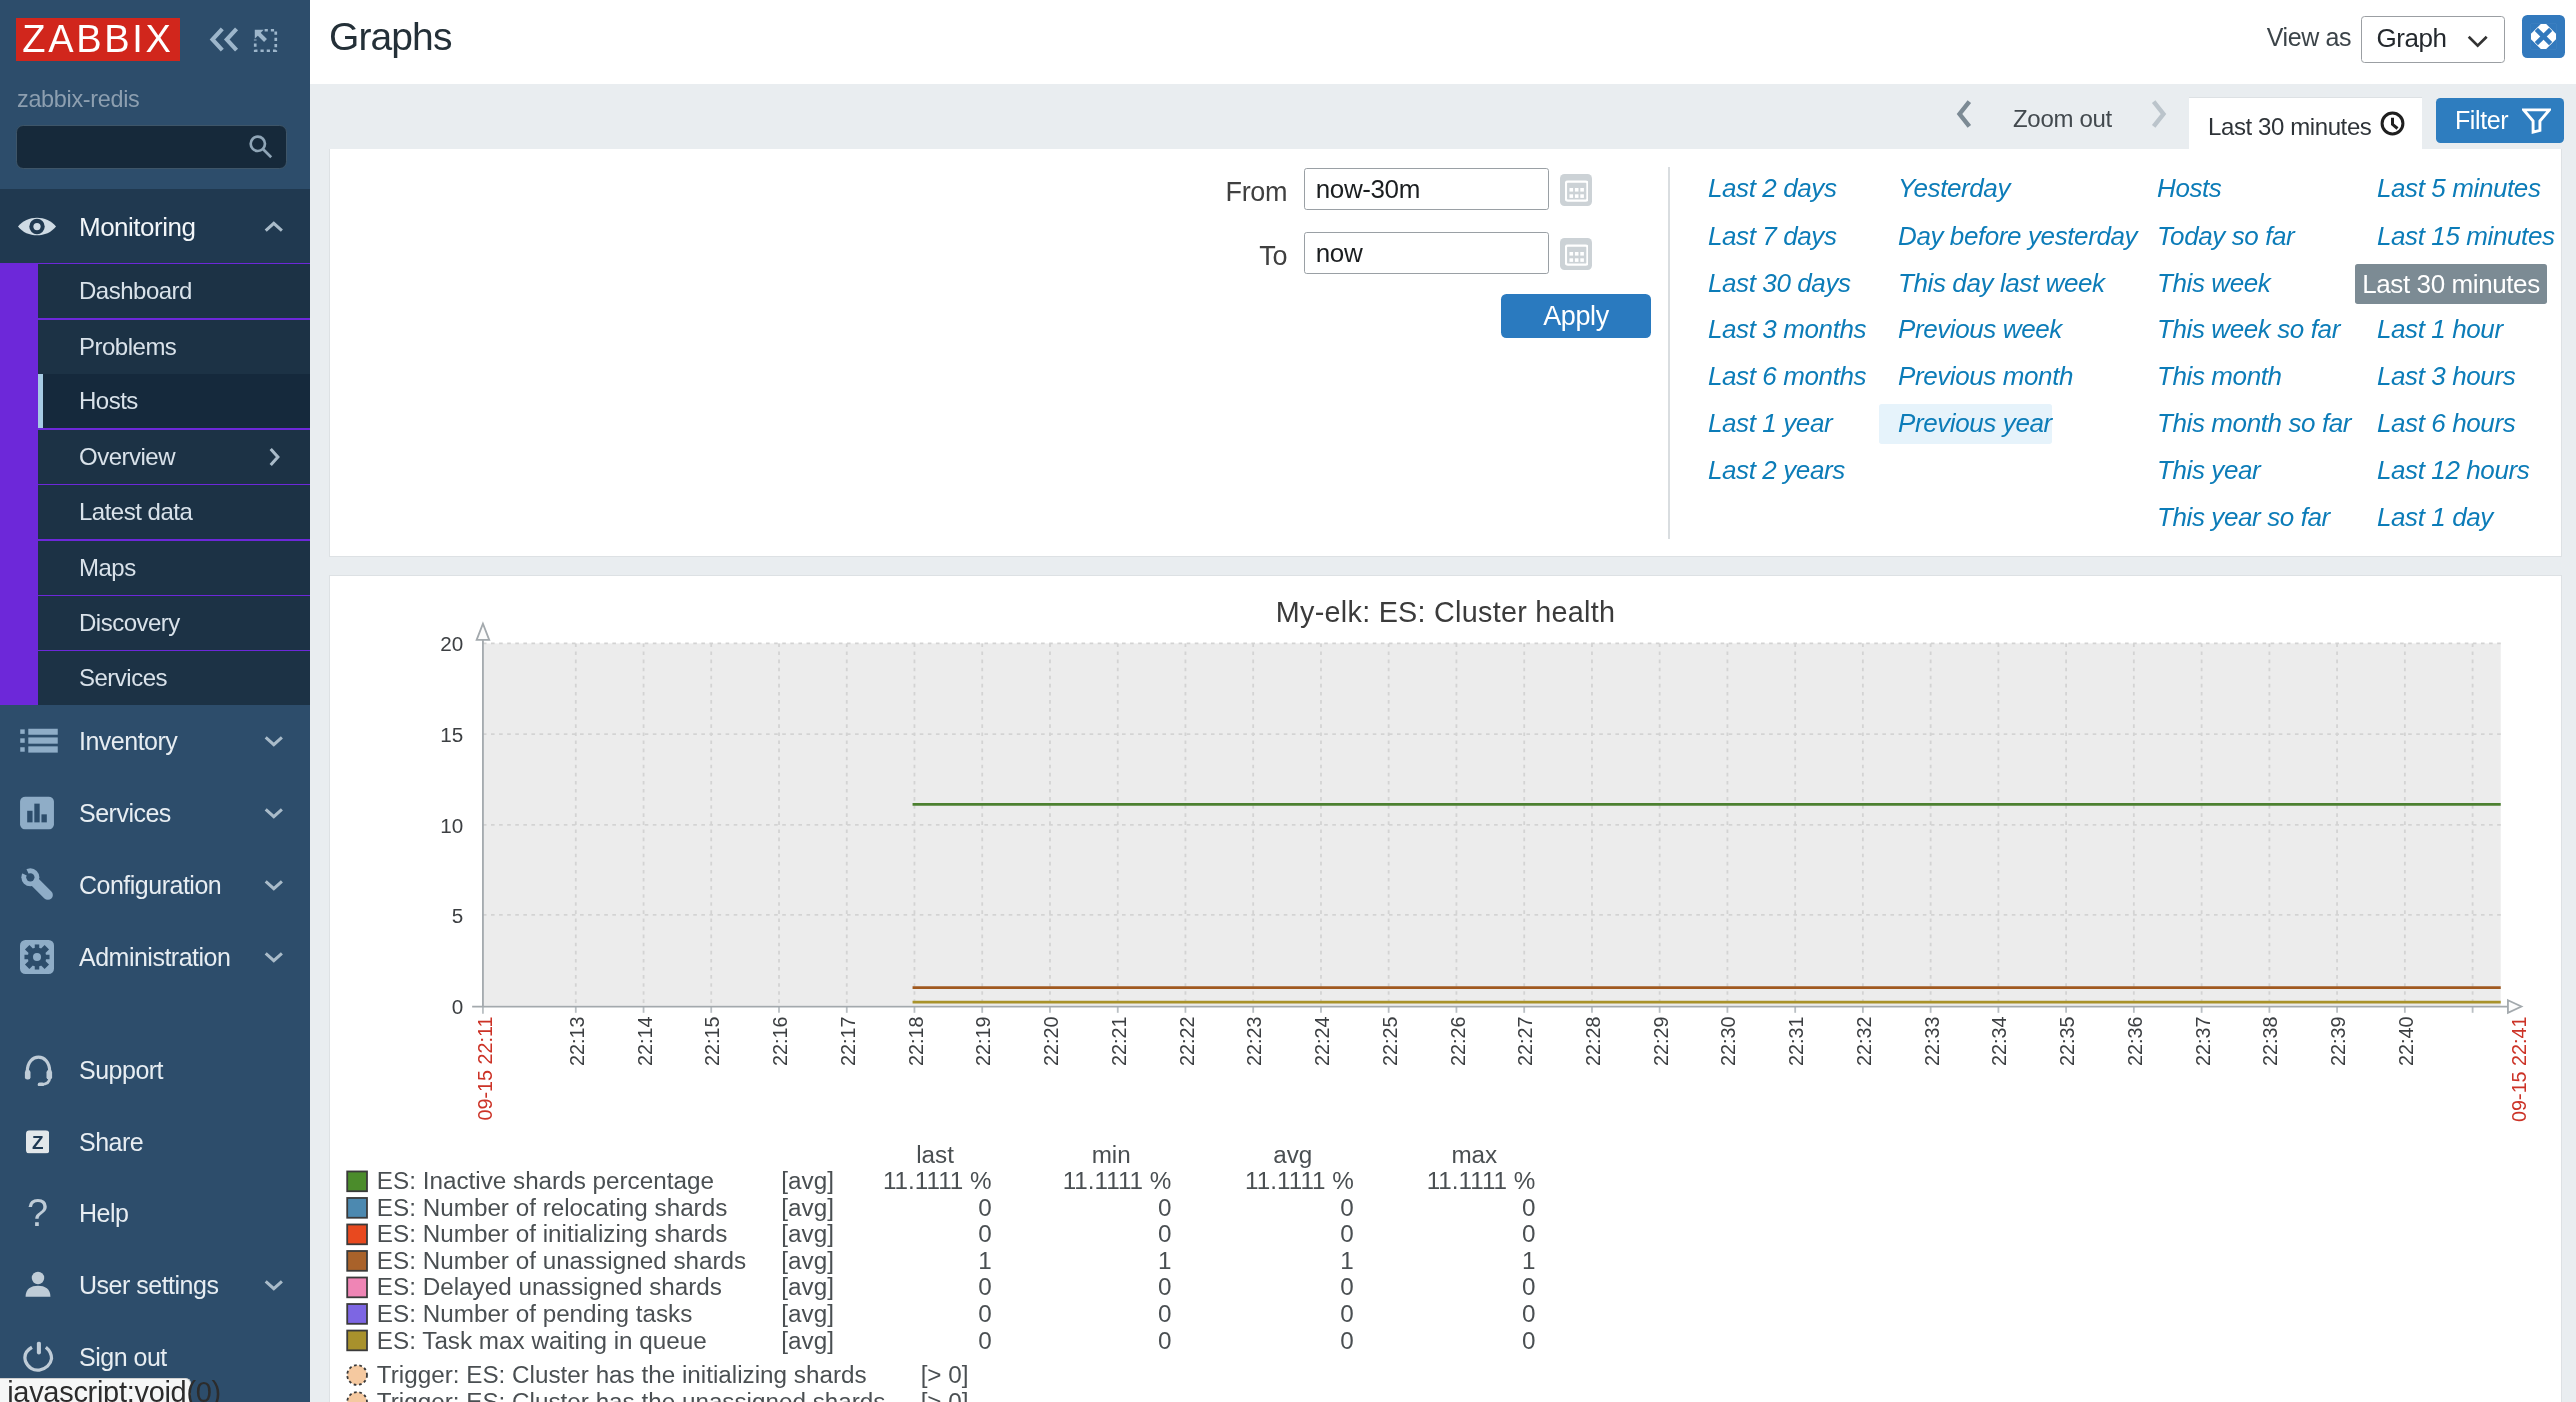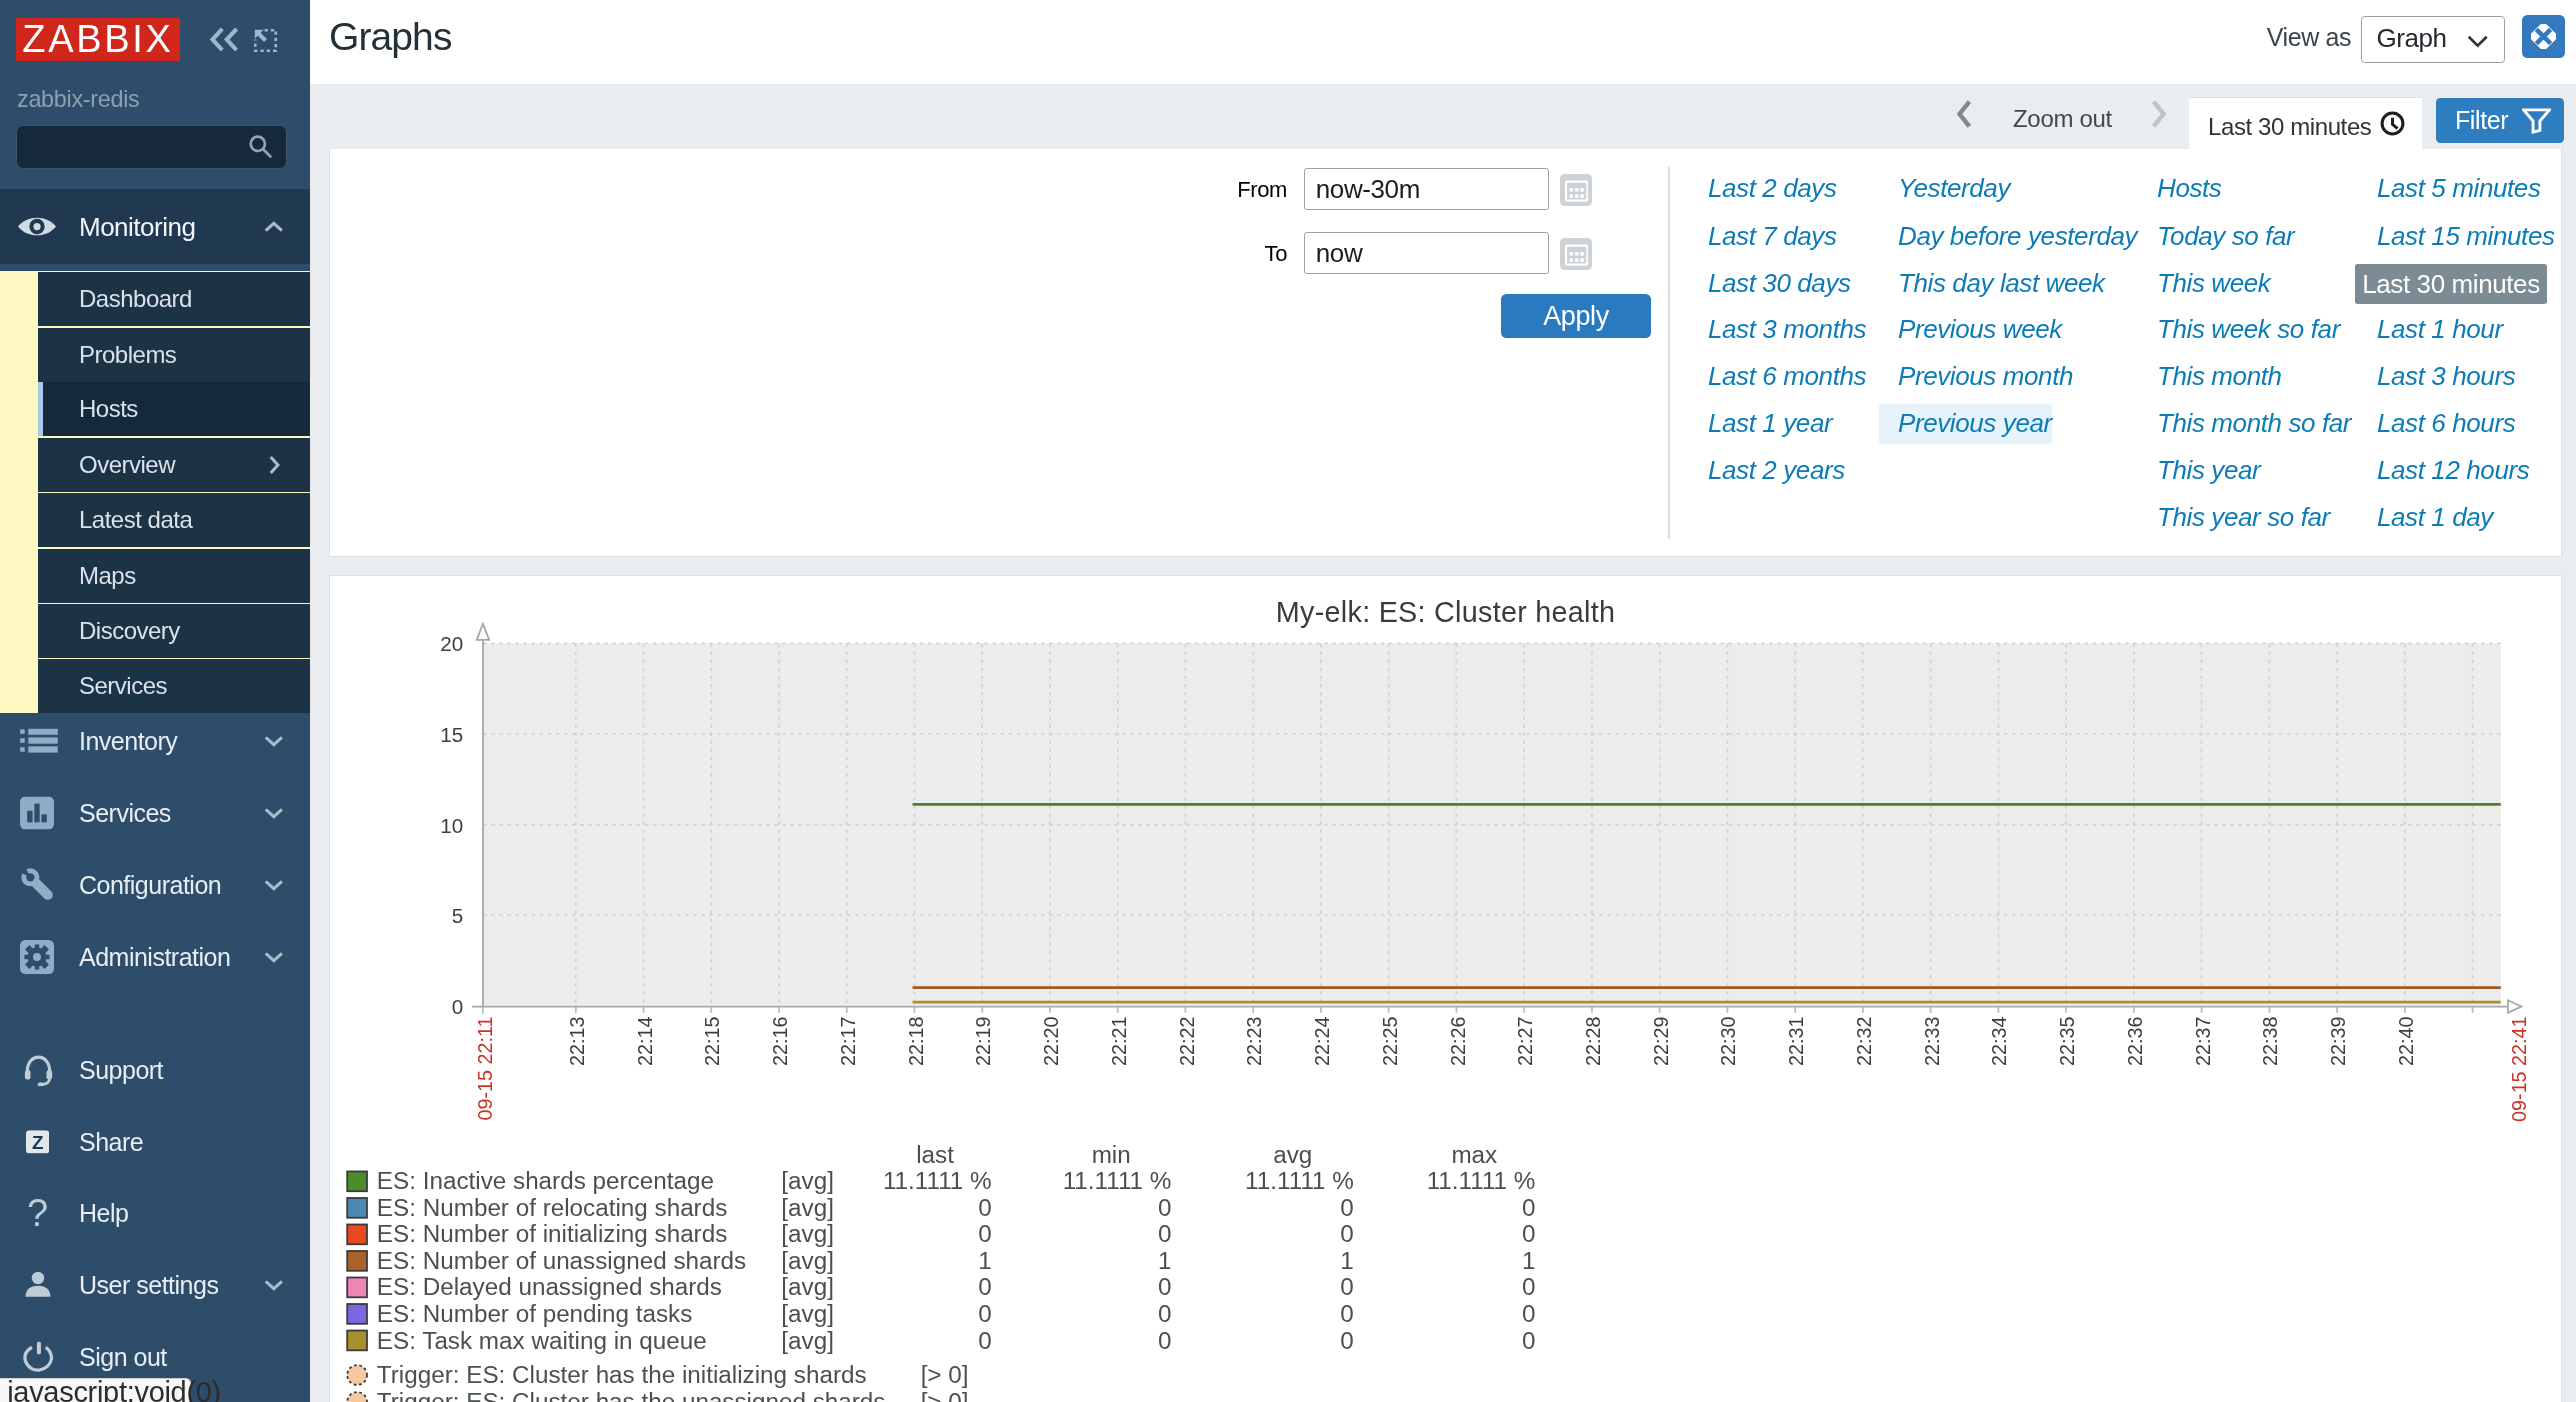--- a/index.html
+++ b/index.html
@@ -7,21 +7,21 @@
 body { position:relative; background:#e9edf0; }
 .abs { position:absolute; }
 
 
 #sidebar { position:absolute; left:0; top:0; width:310px; height:1402px; background:#2d4d6b; }
 #logo { position:absolute; left:16px; top:18px; width:164px; height:43px; background:#d1261c; color:#fff; font-size:38px; font-weight:400; letter-spacing:2.7px; text-align:center; line-height:42px; }
 #subtitle { position:absolute; left:17px; top:86px; color:#8d9fb0; font-size:23.4px; letter-spacing:-0.3px; }
 #search { position:absolute; left:16px; top:125px; width:271px; height:44px; background:#16293a; border:1.8px solid #3e5568; border-radius:7.2px; }
 #menuhead { position:absolute; left:0; top:189px; width:310px; height:75px; background:#203950; }
 #menuhead .txt { position:absolute; left:79px; top:50%; transform:translateY(-50%); color:#f2f6f9; font-size:26px; letter-spacing:-0.5px; }
-#submenu { position:absolute; left:0; top:263px; width:310px; height:442px; background:#fef9c3;margin-top:8px; }
+#submenu { position:absolute; left:0; top:263px; width:310px; height:442px; background:#6d28d9; }
 .subitem { position:absolute; left:38px; width:272px; height:54px; background:#1c3245; color:#d9e2ea; font-size:24px; letter-spacing:-0.5px; }
 .subitem .txt { position:absolute; left:41px; top:50%; transform:translateY(-50%); }
 .subitem.sel { background:#15293c; }
 .selbar { position:absolute; left:0; top:0; width:5.4px; height:100%; background:#a6cbe4; }
 .mitem { position:absolute; left:0; width:310px; height:72px; }
 .mitem .txt { position:absolute; left:79px; top:50%; transform:translateY(-50%); color:#e7edf2; font-size:25px; letter-spacing:-0.5px; }
 .micon { position:absolute; left:20px; top:50%; transform:translateY(-50%); }
 .chevR { position:absolute; right:25px; top:50%; transform:translateY(-50%); }
 #tooltip { position:absolute; left:0; top:1378px; width:191px; height:25px; background:#f6f7f7; border:0.9px solid #cfcfcf; border-left:none; border-bottom:none; border-top-right-radius:5.4px; color:#2c2c2c; font-size:29px; line-height:27px; padding:0 7.2px; z-index:50; letter-spacing:-0.3px; }
 
@@ -34,21 +34,21 @@
 #kioskbtn { position:absolute; left:2212px; top:15.3px; width:43px; height:43px; background:#3279bd; border-radius:5.4px; }
 #filterbar { position:absolute; left:0; top:84px; width:2266px; height:66px; background:#e9edf0; }
 #tab { position:absolute; left:1879px; top:12.6px; width:233px; height:53px; background:#fff; border-top:0.9px solid #dde1e4; }
 #tab .txt { position:absolute; left:19px; top:15.3px; font-size:24px; color:#2e3338; letter-spacing:-0.4px; }
 #filterbtn { position:absolute; left:2126px; top:13.5px; width:128px; height:45px; background:#2e7dbf; border-radius:4.5px; color:#fff; font-size:26px; letter-spacing:-0.4px; }
 #filterbtn .txt { position:absolute; left:19px; top:8px; font-size:25px; }
 #zoomout { position:absolute; left:1703px; top:20.7px; font-size:24px; color:#42494e; letter-spacing:-0.3px; }
 
 
 #timepanel { position:absolute; left:19px; top:149px; width:2233px; height:408px; background:#fff; border:0.9px solid #dde1e4; border-top:none; }
-.flabel { position:absolute; font-size:22px; color:#000000; text-align:right; width:108px; letter-spacing:-0.4px; }
+.flabel { position:absolute; font-size:27px; color:#404040; text-align:right; width:108px; letter-spacing:-0.4px; }
 .finput { position:absolute; width:245px; height:42px; border:1.8px solid #9aa0a5; border-radius:2.7px; font-size:26px; color:#1b1e20; line-height:40px; padding-left:10.8px; background:#fff; letter-spacing:-0.4px; }
 .calbtn { position:absolute; width:32px; height:32px; background:#ccd2d6; border-radius:4.5px; }
 #applybtn { position:absolute; left:1171px; top:145px; width:150px; height:44px; background:#2a7abf; border-radius:5.4px; color:#fff; font-size:27px; text-align:center; line-height:44px; letter-spacing:-0.4px; }
 #divider { position:absolute; left:1338px; top:18px; width:1.8px; height:372px; background:#d9dde0; }
 .tlink { position:absolute; font-size:26px; color:#0c7cb8; white-space:nowrap; letter-spacing:-0.4px;font-style:italic; }
 #selchip { position:absolute; left:2025px; top:115px; width:192px; height:40px; background:#7c8b94; border-radius:2.7px; color:#fff; font-size:26px; text-align:center; line-height:40px; letter-spacing:-0.4px; }
 #hovlink { position:absolute; left:1549px; top:255px; width:173px; height:40px; background:#e6f3fb; border-radius:2.7px; }
 
 
 #graphpanel { position:absolute; left:19px; top:575px; width:2233px; height:845px; background:#fff; border:0.9px solid #dde1e4; }

